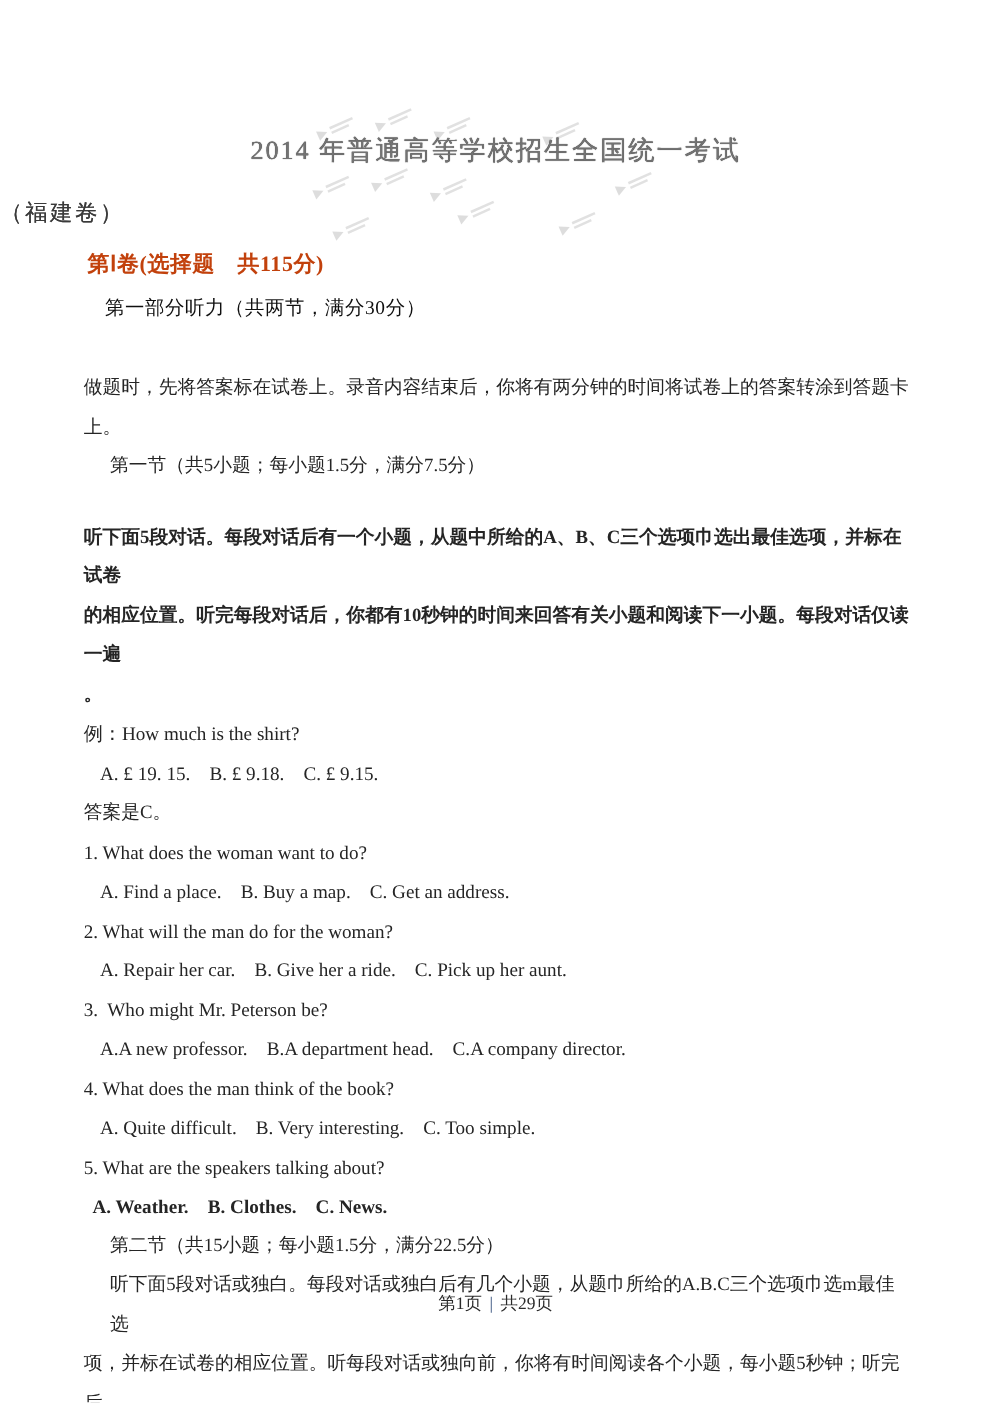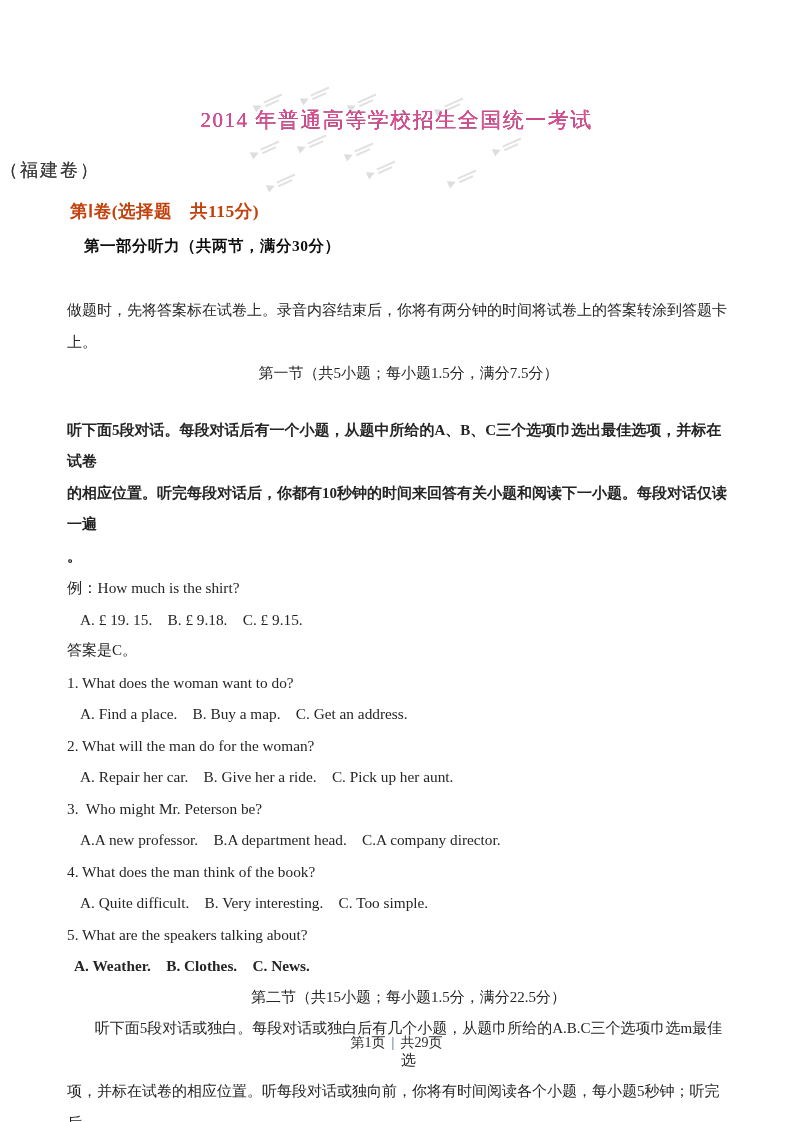--- a/index.html
+++ b/index.html
@@ -9,49 +9,49 @@
     background:#ffffff;
     font-family:"Liberation Serif", serif;
     color:#222222;
     overflow:hidden;
   }
   
   .doc-title{
     position:absolute;top:106px;left:0;right:0;
     text-align:center;
     font-size:21px;letter-spacing:1.5px;
-    color:#ec4899;
+    color:#737373;
     text-shadow:0 0 0.6px #1c1c1c;
     white-space:pre;
   }
   .doc-subtitle{
     position:absolute;top:158px;left:0;right:0;
     text-align:left;
     font-size:18px;letter-spacing:2px;
     color:#3a3a3a;
     text-shadow:0 0 0.4px #5a5a5a;
   }
   .vol-heading{
     position:absolute;top:199px;left:70px;
     font-size:17.5px;font-weight:700;color:#c2410c;
     letter-spacing:0.5px;white-space:pre;
   }
   .part-heading{
     position:absolute;top:236px;left:84px;
-    font-size:15.5px;font-weight:700;color:#0f0f0f;
+    font-size:15.5px;font-weight:400;color:#0f0f0f;
     letter-spacing:0.5px;
     text-align:right;
   }
   
   .body-block{
     position:absolute;top:295px;left:67px;right:64px;
     font-size:15px;line-height:31.5px;color:#252525;
   }
   .line{white-space:pre-wrap;}
-  .indent-sec{padding-left:21px;text-align:center;}
+  .indent-sec{padding-left:21px;}
   .indent-opt{padding-left:13px;}
   .indent-opt-sm{padding-left:7px;font-weight:bold;}
   .instr-a{margin-top:25px;font-weight:bold;}
   .en{font-size:15.3px;}
   
   .footer{
     position:absolute;top:1034px;left:0;right:0;
     text-align:center;font-size:14px;color:#2b2b2b;
   }
   .footer .sep{color:#34507c;margin:0 6px;}

